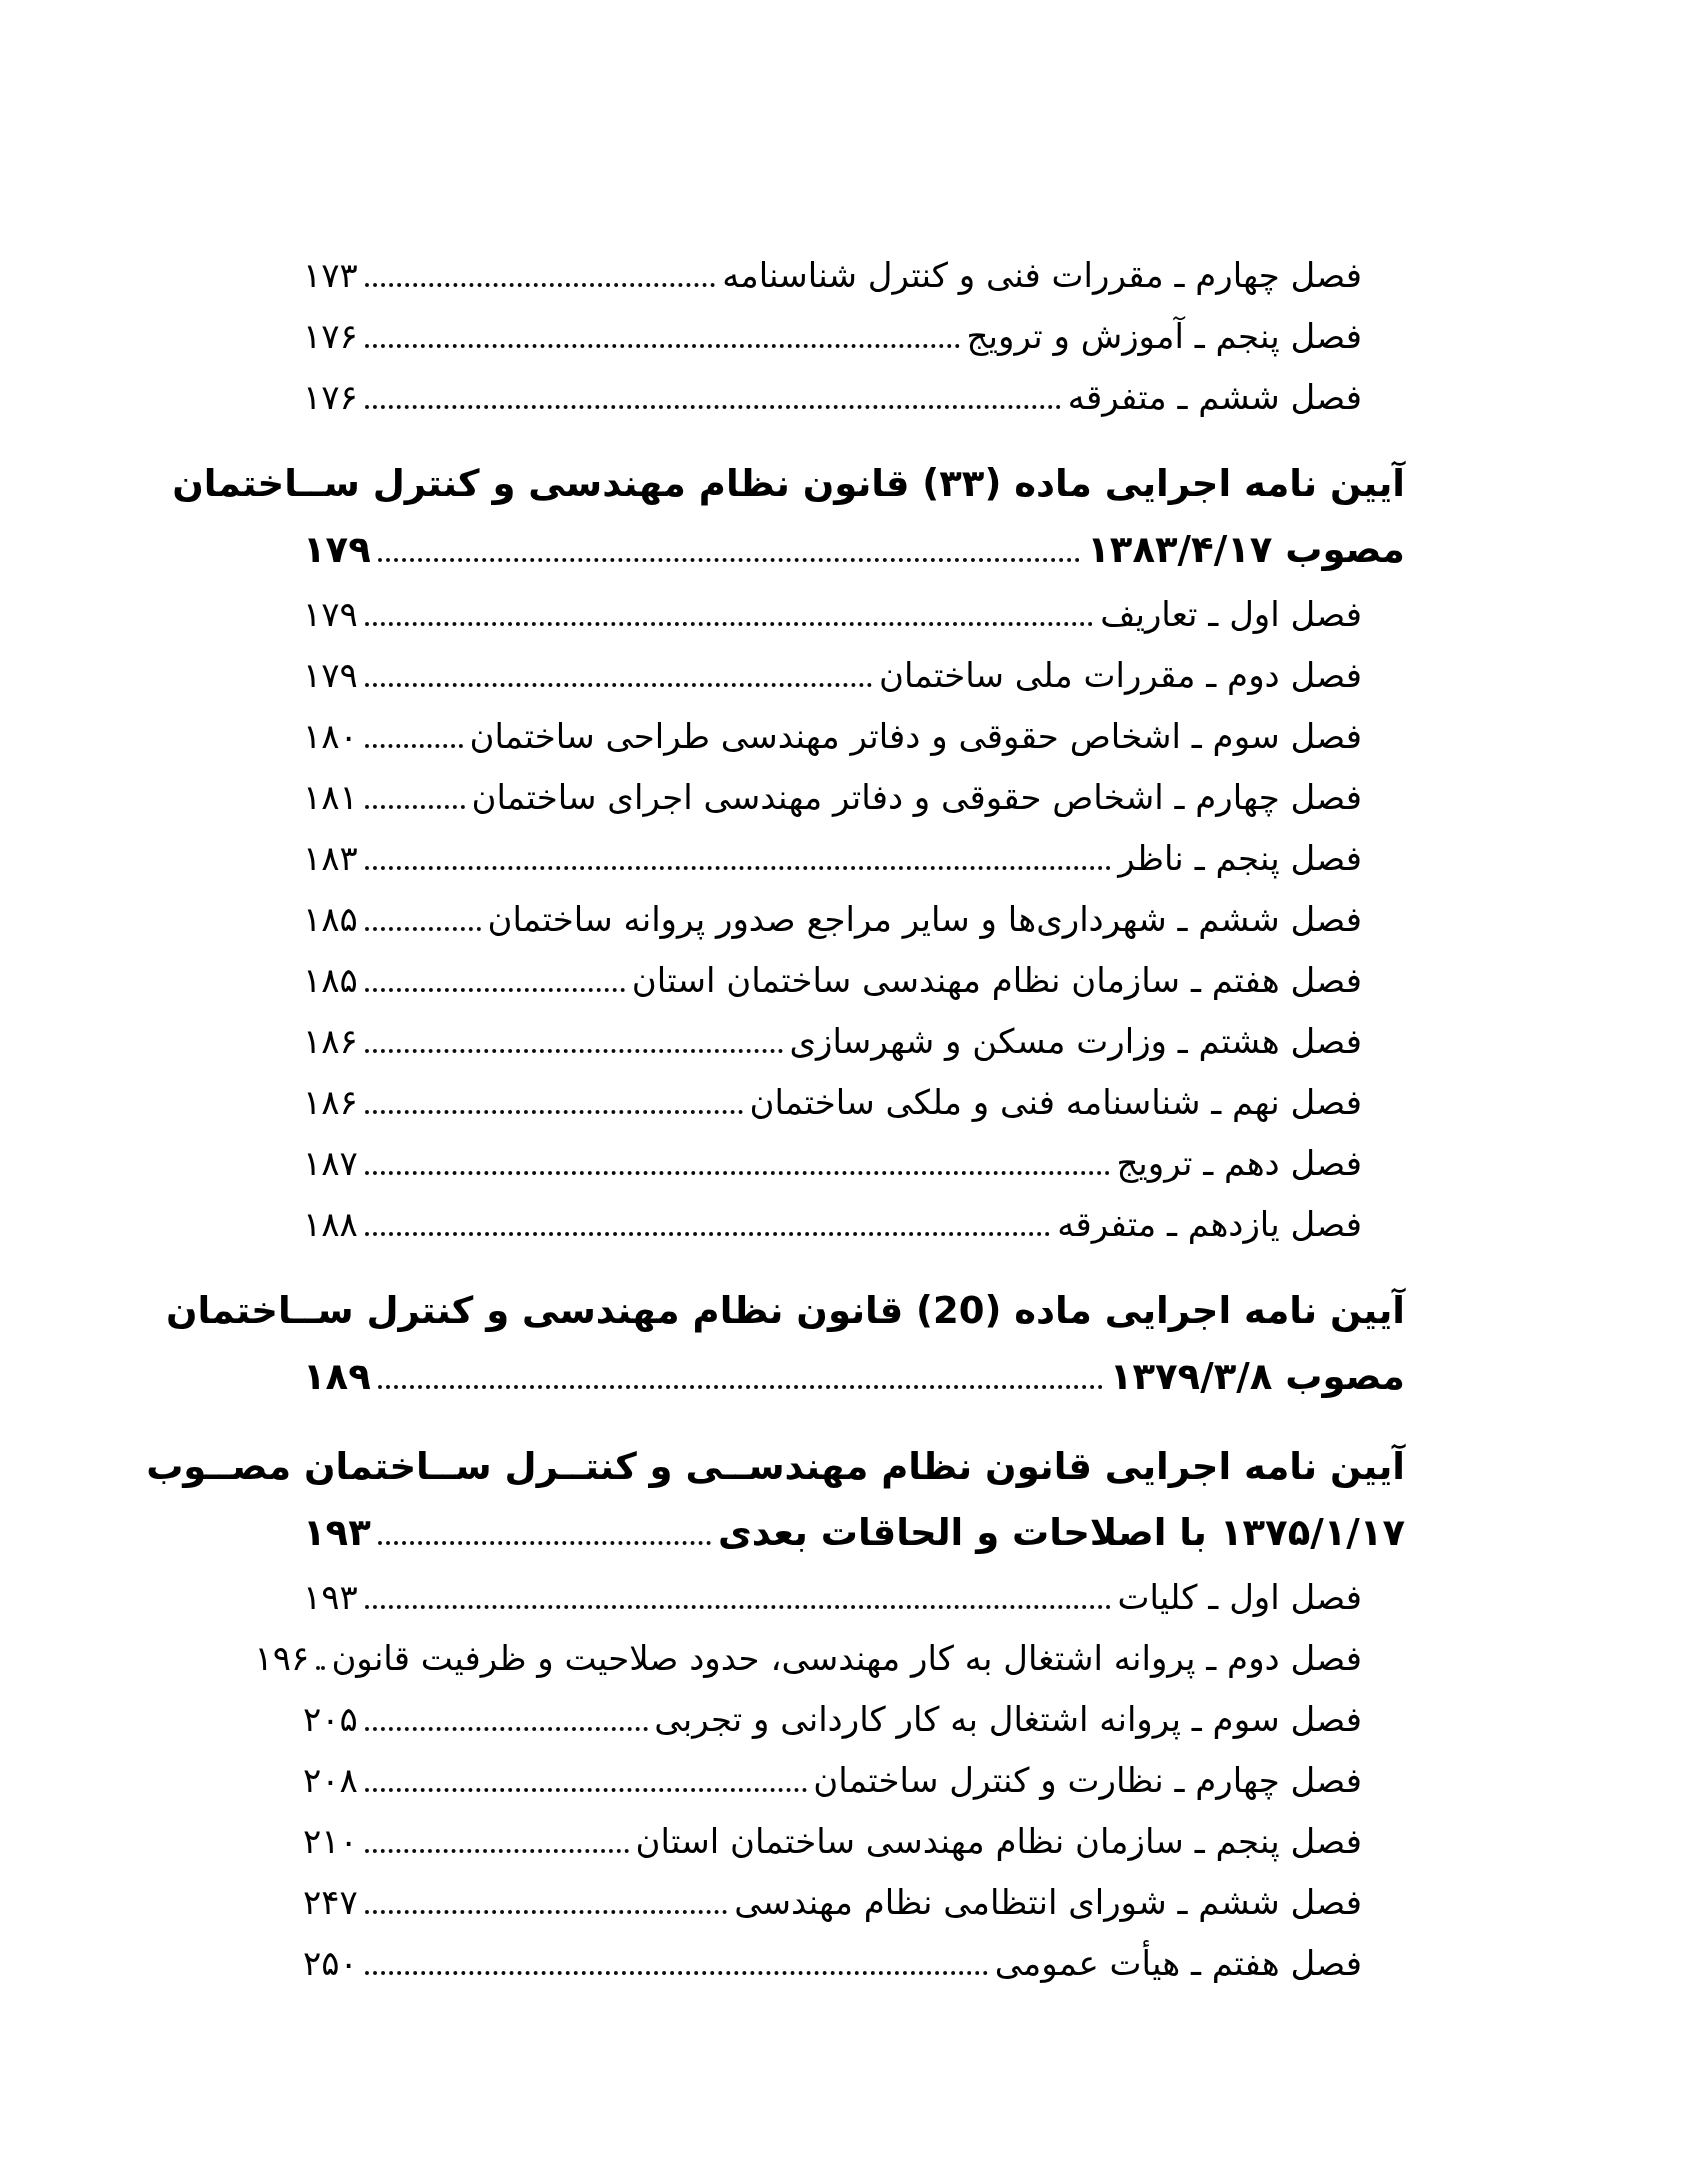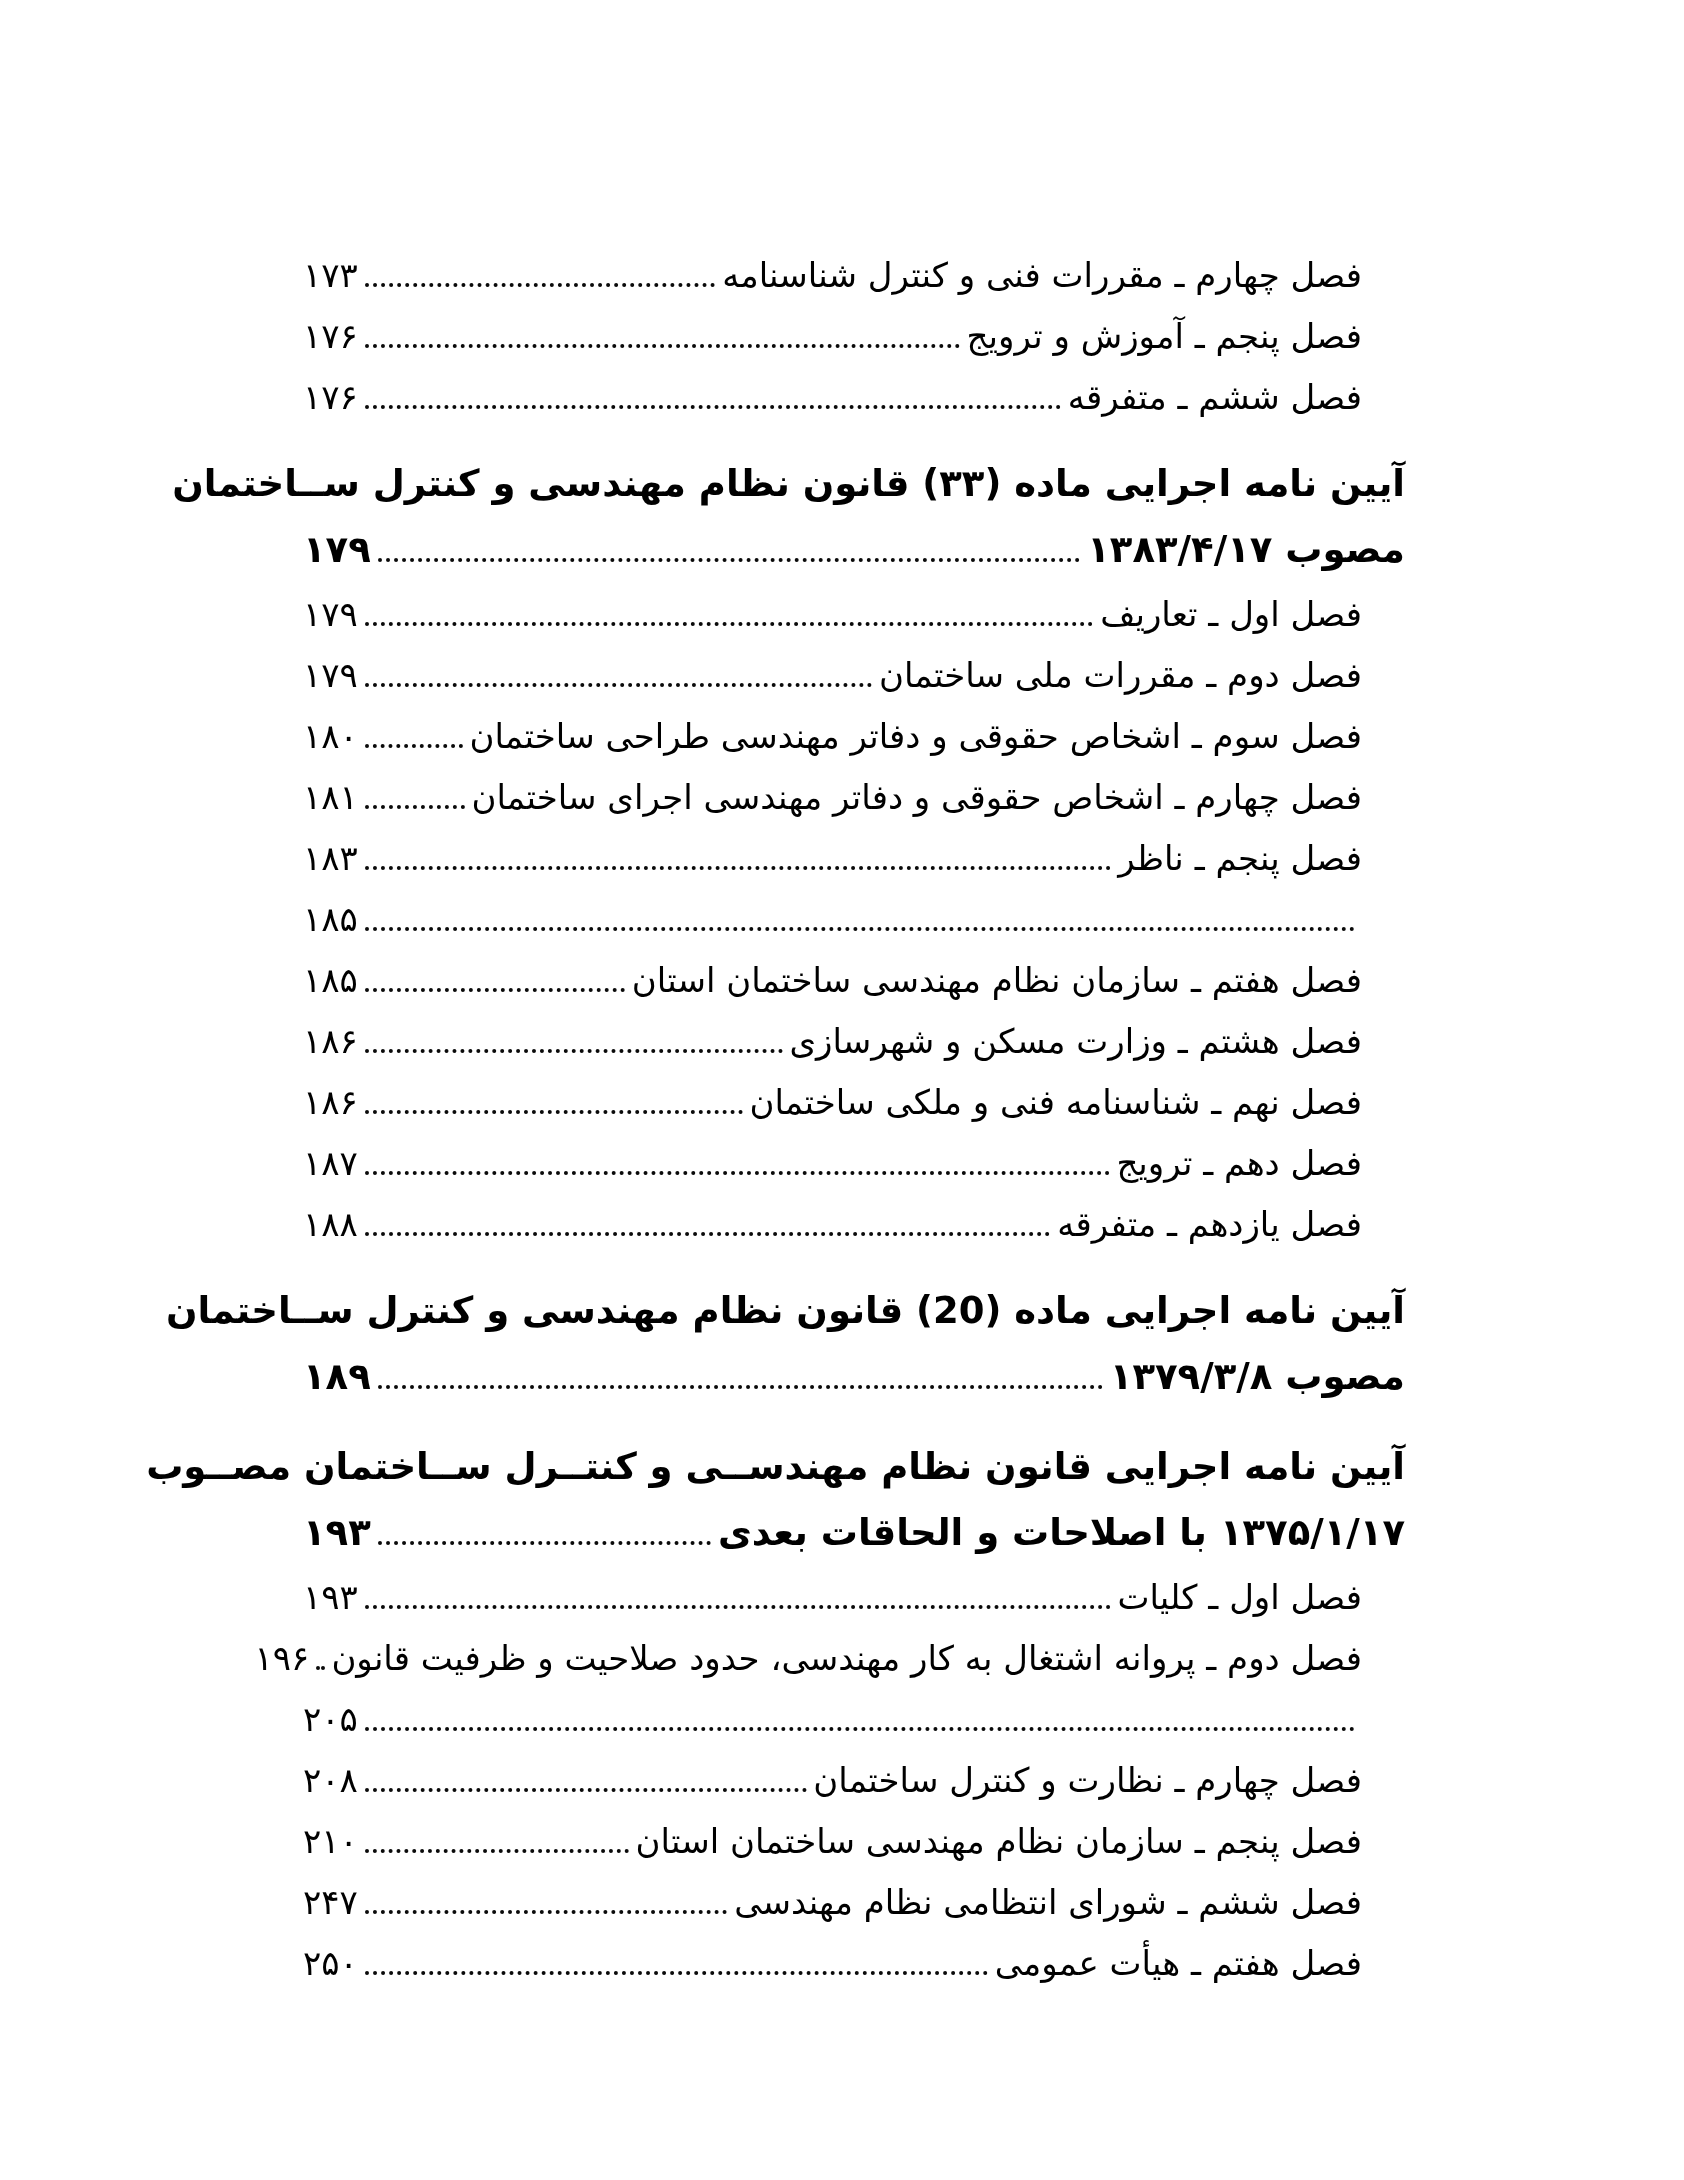--- a/index.html
+++ b/index.html
@@ -106,20 +106,21 @@
         <span class="title">فصل چهارم ـ اشخاص حقوقی و دفاتر مهندسی اجرای ساختمان</span>
         <span class="dots"></span>
         <span class="pagenum">۱۸۱</span>
       </div>
       <div class="row entry">
         <span class="title">فصل پنجم ـ ناظر</span>
         <span class="dots"></span>
         <span class="pagenum">۱۸۳</span>
       </div>
       <div class="row entry">
+        <span class="title">فصل ششم ـ شهرداری‌ها و سایر مراجع صدور پروانه ساختمان</span>
         <span class="dots"></span>
         <span class="pagenum">۱۸۵</span>
       </div>
       <div class="row entry">
         <span class="title">فصل هفتم ـ سازمان نظام مهندسی ساختمان استان</span>
         <span class="dots"></span>
         <span class="pagenum">۱۸۵</span>
       </div>
       <div class="row entry">
         <span class="title">فصل هشتم ـ وزارت مسکن و شهرسازی</span>
@@ -161,20 +162,21 @@
         <span class="title">فصل اول ـ کلیات</span>
         <span class="dots"></span>
         <span class="pagenum">۱۹۳</span>
       </div>
       <div class="row entry">
         <span class="title">فصل دوم ـ پروانه اشتغال به کار مهندسی، حدود صلاحیت و ظرفیت قانون</span>
         <span class="dots"></span>
         <span class="pagenum">۱۹۶</span>
       </div>
       <div class="row entry">
+        <span class="title">فصل سوم ـ پروانه اشتغال به کار کاردانی و تجربی</span>
         <span class="dots"></span>
         <span class="pagenum">۲۰۵</span>
       </div>
       <div class="row entry">
         <span class="title">فصل چهارم ـ نظارت و کنترل ساختمان</span>
         <span class="dots"></span>
         <span class="pagenum">۲۰۸</span>
       </div>
       <div class="row entry">
         <span class="title">فصل پنجم ـ سازمان نظام مهندسی ساختمان استان</span>

